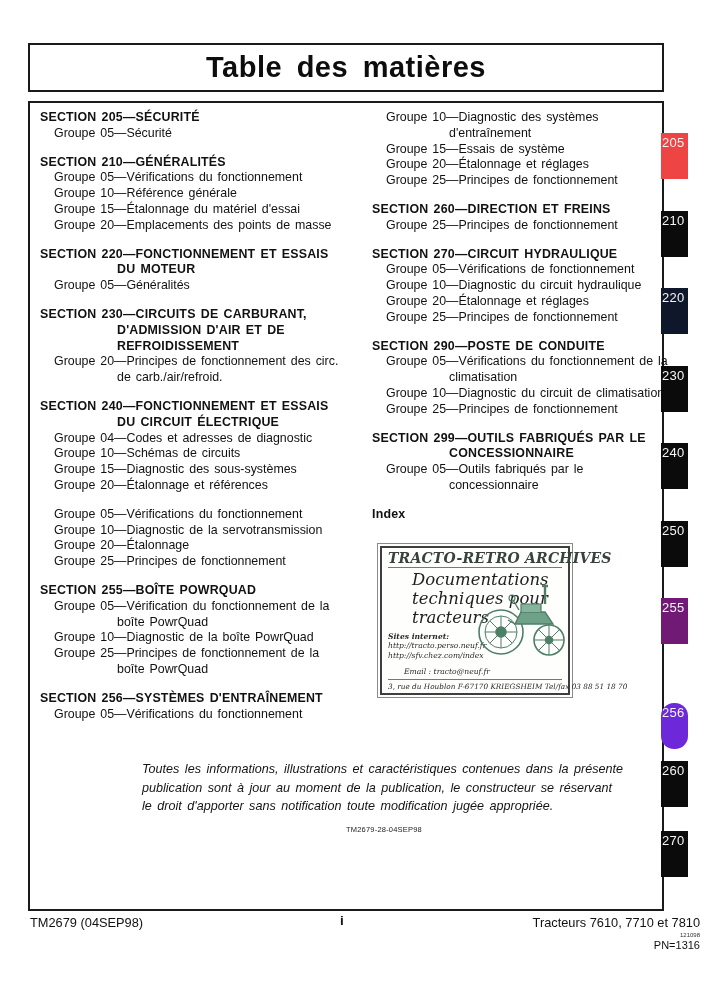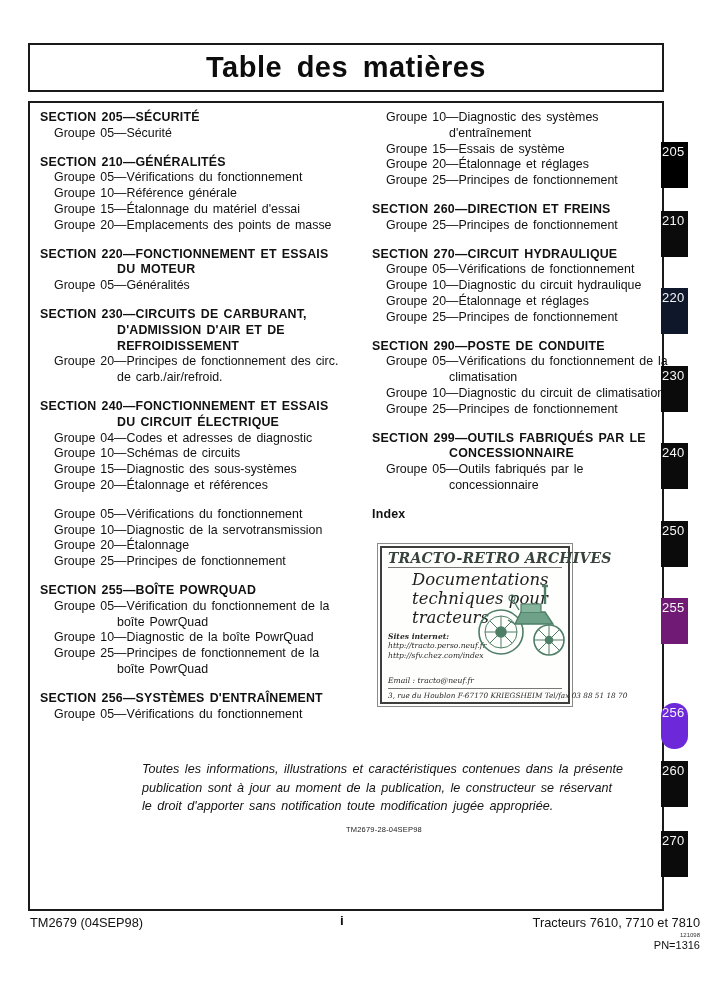--- a/index.html
+++ b/index.html
@@ -28,21 +28,21 @@
   .stamp-outer{border:1px solid #8a8a8a;padding:2px;background:#fefefd;}
   .stamp-inner{border:2px solid #3e3e3e;padding:2px 6px 2px 6px;position:relative;}
   .stamp-title{font-family:"DejaVu Serif",serif;font-style:italic;font-weight:bold;
                font-size:14px;letter-spacing:0.2px;color:#37423c;border-bottom:1px solid #777;
                padding-bottom:1px;white-space:nowrap;}
   .stamp-sub{font-family:"DejaVu Serif",serif;font-style:italic;font-size:16.5px;
              color:#1f1f1f;line-height:19px;margin-top:2px;width:150px;margin-left:24px;}
   .stamp-links{font-family:"DejaVu Serif",serif;font-style:italic;font-size:7.6px;
                line-height:9.3px;color:#2a2a2a;margin-top:5px;width:118px;}
   .stamp-links .lbl{font-weight:bold;}
-  .stamp-email{margin-top:16px;}
+  .stamp-email{margin-top:7px;text-align:center;}
   .stamp-addr{border-top:1px solid #777;font-family:"DejaVu Serif",serif;font-style:italic;
               font-size:7.3px;margin-top:3px;padding-top:2px;color:#1f1f1f;white-space:nowrap;}
   .tractor{position:absolute;right:1px;top:32px;}
 
   
   .notice{position:absolute;left:112px;top:657px;width:484px;font-style:italic;
           font-size:12.6px;line-height:18.6px;word-spacing:2px;color:#141414;}
   .pub-code{text-align:center;font-style:normal;font-size:7.5px;margin-top:5px;
             word-spacing:0;letter-spacing:0.2px;color:#222;}
 
@@ -197,21 +197,21 @@
       </div>
     </div>
 
     <div class="notice">
       <span>Toutes les informations, illustrations et caractéristiques contenues dans la présente publication sont à jour au moment de la publication, le constructeur se réservant le droit d'apporter sans notification toute modification jugée appropriée.</span>
       <div class="pub-code">TM2679-28-04SEP98</div>
     </div>
   </div>
 
   <div id="tabs">
-      <div class="tab" style="top: 142px; background: #000000;">
+      <div class="tab" style="top: 133px; background: #ef4444;">
         <span>205</span>
       </div>
       <div class="tab" style="top: 211px; background: rgb(11, 11, 11);">
         <span>210</span>
       </div>
       <div class="tab" style="top: 288px; background: #0f172a;">
         <span>220</span>
       </div>
       <div class="tab" style="top: 366px; background: rgb(11, 11, 11);">
         <span>230</span>

